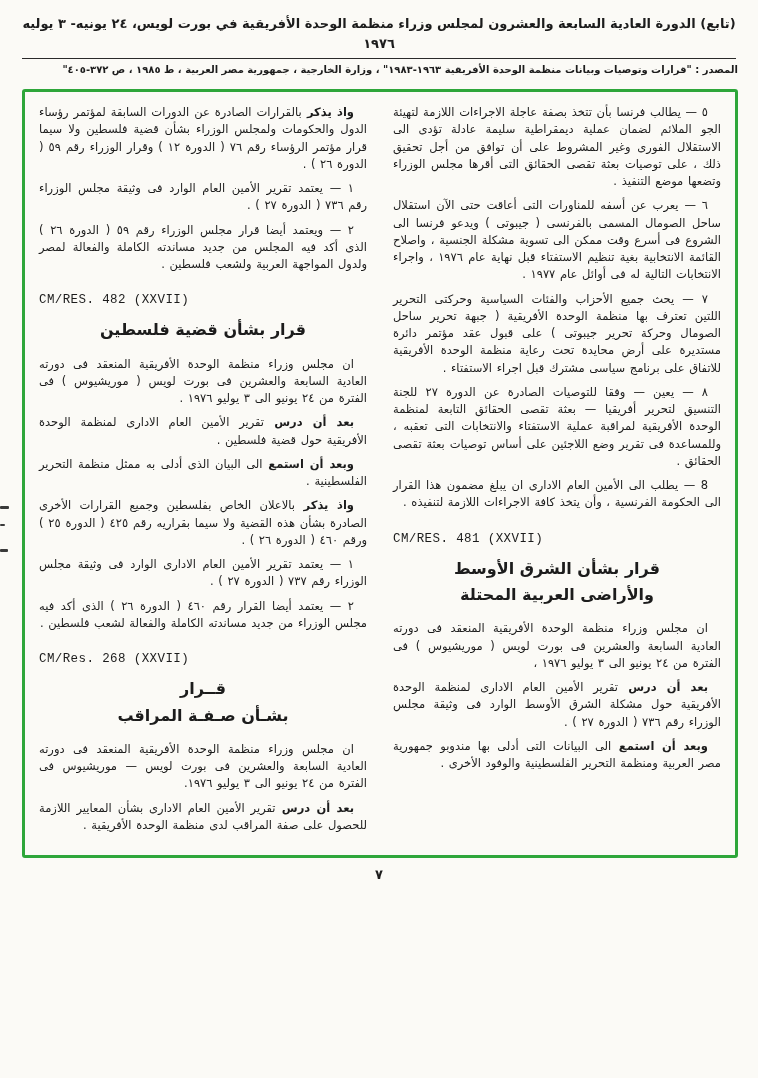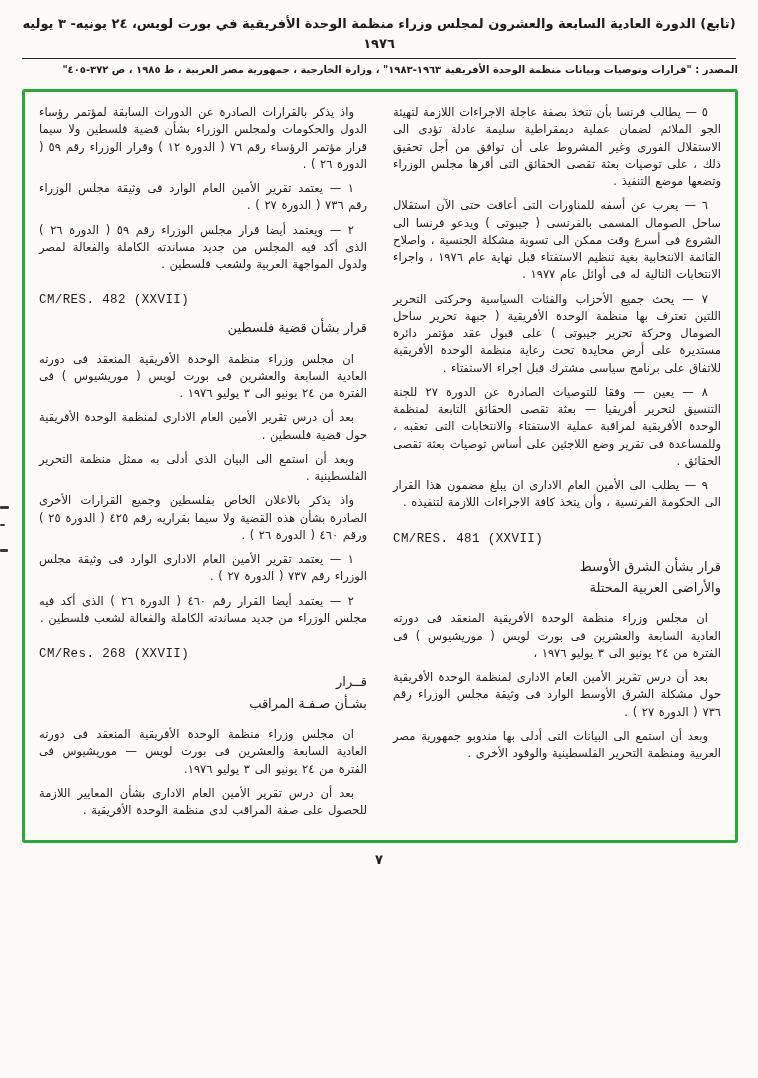--- a/index.html
+++ b/index.html
@@ -58,33 +58,34 @@
     direction: rtl;
   }
   .blk { margin: 0 0 7px 0; }
   .para {
     font-size: 11.5px;
     line-height: 1.5;
     text-align: justify;
     text-indent: 13px;
     word-spacing: 1px;
   }
-  .lead { font-weight: normal; }
+  .lead { font-weight: bold; }
   .ref {
     direction: ltr;
     text-align: left;
     font-family: Liberation Mono, monospace;
     font-size: 12.5px;
     letter-spacing: 0.4px;
     margin: 20px 0 10px 0;
     text-indent: 0;
   }
   .heading {
-    font-weight: normal;
-    font-size: 13px;
+    text-align: center;
+    font-weight: bold;
+    font-size: 16px;
     white-space: pre-line;
     line-height: 1.65;
     margin: 10px 0 12px 0;
     text-indent: 0;
   }
   
   .page-footer {
     text-align: center;
     font-size: 13px;
     font-weight: bold;
@@ -111,21 +112,21 @@
     <hr class="header-rule">
     <div class="header-line2">المصدر : "قرارات وتوصيات وبيانات منظمة الوحدة الأفريقية ١٩٦٣-١٩٨٣" ، وزارة الخارجية ، جمهورية مصر العربية ، ط ١٩٨٥ ، ص ٣٧٢-٤٠٥"</div>
   </div>
 
   <div class="content-frame">
     <div class="col">
         <div class="blk para">٥ — يطالب فرنسا بأن تتخذ بصفة عاجلة الاجراءات اللازمة لتهيئة الجو الملائم لضمان عملية ديمقراطية سليمة عادلة تؤدى الى الاستقلال الفورى وغير المشروط على أن توافق من أجل تحقيق ذلك ، على توصيات بعثة تقصى الحقائق التى أقرها مجلس الوزراء وتضعها موضع التنفيذ .</div>
         <div class="blk para">٦ — يعرب عن أسفه للمناورات التى أعاقت حتى الآن استقلال ساحل الصومال المسمى بالفرنسى ( جيبوتى ) ويدعو فرنسا الى الشروع فى أسرع وقت ممكن الى تسوية مشكلة الجنسية ، واصلاح القائمة الانتخابية بغية تنظيم الاستفتاء قبل نهاية عام ١٩٧٦ ، واجراء الانتخابات التالية له فى أوائل عام ١٩٧٧ .</div>
         <div class="blk para">٧ — يحث جميع الأحزاب والفئات السياسية وحركتى التحرير اللتين تعترف بها منظمة الوحدة الأفريقية ( جبهة تحرير ساحل الصومال وحركة تحرير جيبوتى ) على قبول عقد مؤتمر دائرة مستديرة على أرض محايدة تحت رعاية منظمة الوحدة الأفريقية للاتفاق على برنامج سياسى مشترك قبل اجراء الاستفتاء .</div>
         <div class="blk para">٨ — يعين — وفقا للتوصيات الصادرة عن الدورة ٢٧ للجنة التنسيق لتحرير أفريقيا — بعثة تقصى الحقائق التابعة لمنظمة الوحدة الأفريقية لمراقبة عملية الاستفتاء والانتخابات التى تعقبه ، وللمساعدة فى تقرير وضع اللاجئين على أساس توصيات بعثة تقصى الحقائق .</div>
-        <div class="blk para">٩ — يطلب الى الأمين العام الادارى ان يبلغ مضمون هذا القرار الى الحكومة الفرنسية ، وأن يتخذ كافة الاجراءات اللازمة لتنفيذه .</div>
+        <div class="blk para">8 — يطلب الى الأمين العام الادارى ان يبلغ مضمون هذا القرار الى الحكومة الفرنسية ، وأن يتخذ كافة الاجراءات اللازمة لتنفيذه .</div>
         <div class="blk ref">CM/RES. 481 (XXVII)</div>
         <div class="blk heading">قرار بشأن الشرق الأوسط
 والأراضى العربية المحتلة</div>
         <div class="blk para">ان مجلس وزراء منظمة الوحدة الأفريقية المنعقد فى دورته العادية السابعة والعشرين فى بورت لويس ( موريشيوس ) فى الفترة من ٢٤ يونيو الى ٣ يوليو ١٩٧٦ ،</div>
         <div class="blk para"><span class="lead">بعد أن درس </span>تقرير الأمين العام الادارى لمنظمة الوحدة الأفريقية حول مشكلة الشرق الأوسط الوارد فى وثيقة مجلس الوزراء رقم ٧٣٦ ( الدورة ٢٧ ) .</div>
         <div class="blk para"><span class="lead">وبعد أن استمع </span>الى البيانات التى أدلى بها مندوبو جمهورية مصر العربية ومنظمة التحرير الفلسطينية والوفود الأخرى .</div>
       </div>
     <div class="col">
         <div class="blk para"><span class="lead">واذ يذكر </span>بالقرارات الصادرة عن الدورات السابقة لمؤتمر رؤساء الدول والحكومات ولمجلس الوزراء بشأن قضية فلسطين ولا سيما قرار مؤتمر الرؤساء رقم ٧٦ ( الدورة ١٢ ) وقرار الوزراء رقم ٥٩ ( الدورة ٢٦ ) .</div>
         <div class="blk para">١ — يعتمد تقرير الأمين العام الوارد فى وثيقة مجلس الوزراء رقم ٧٣٦ ( الدورة ٢٧ ) .</div>

